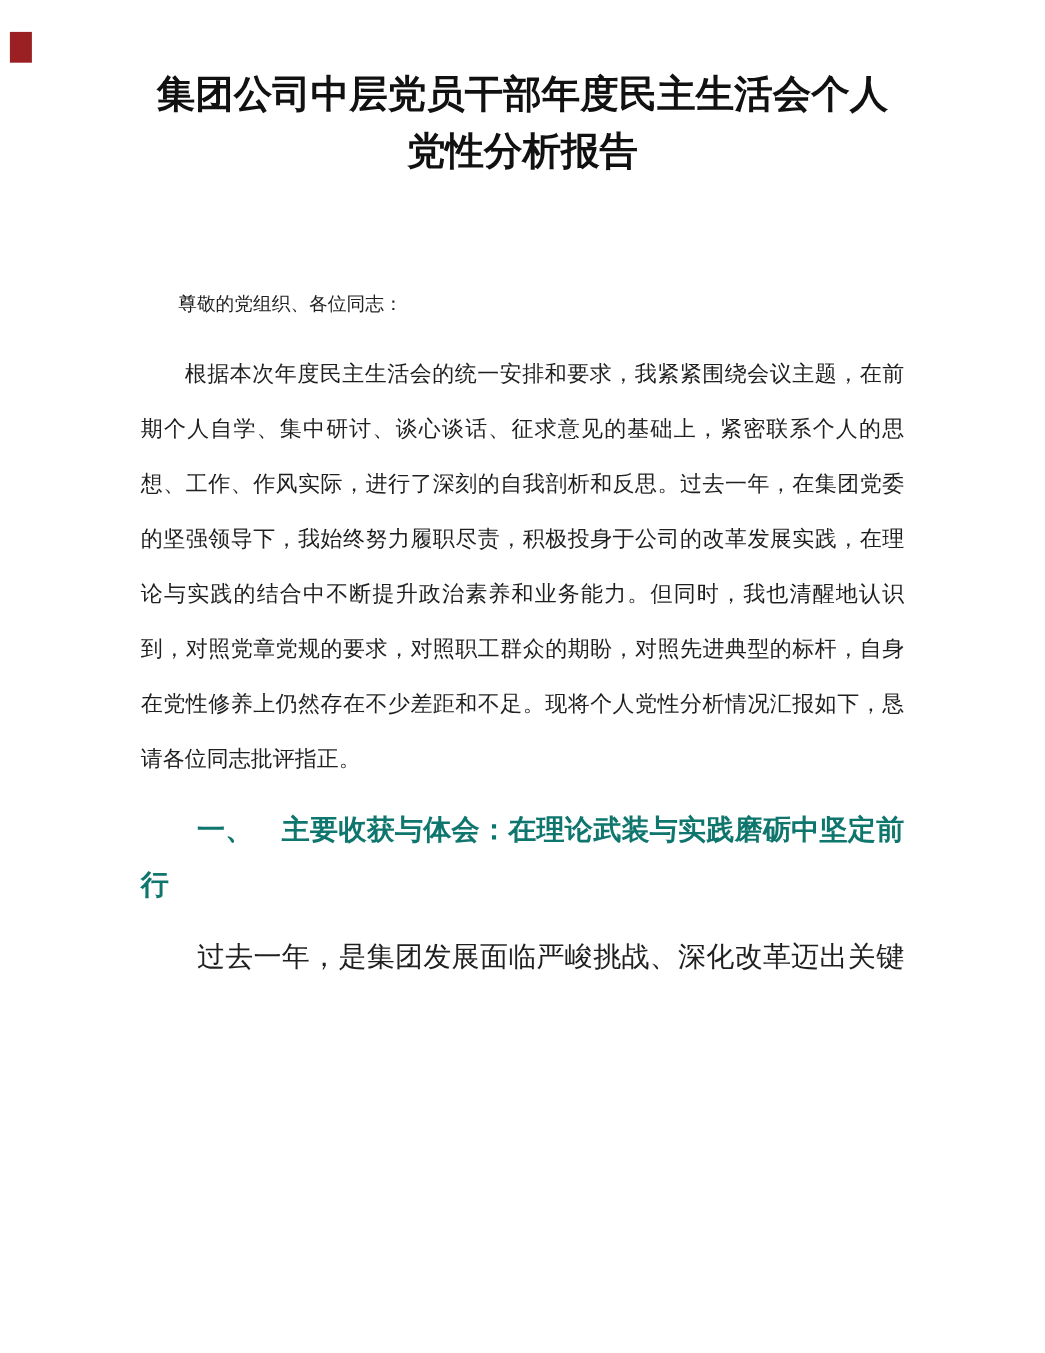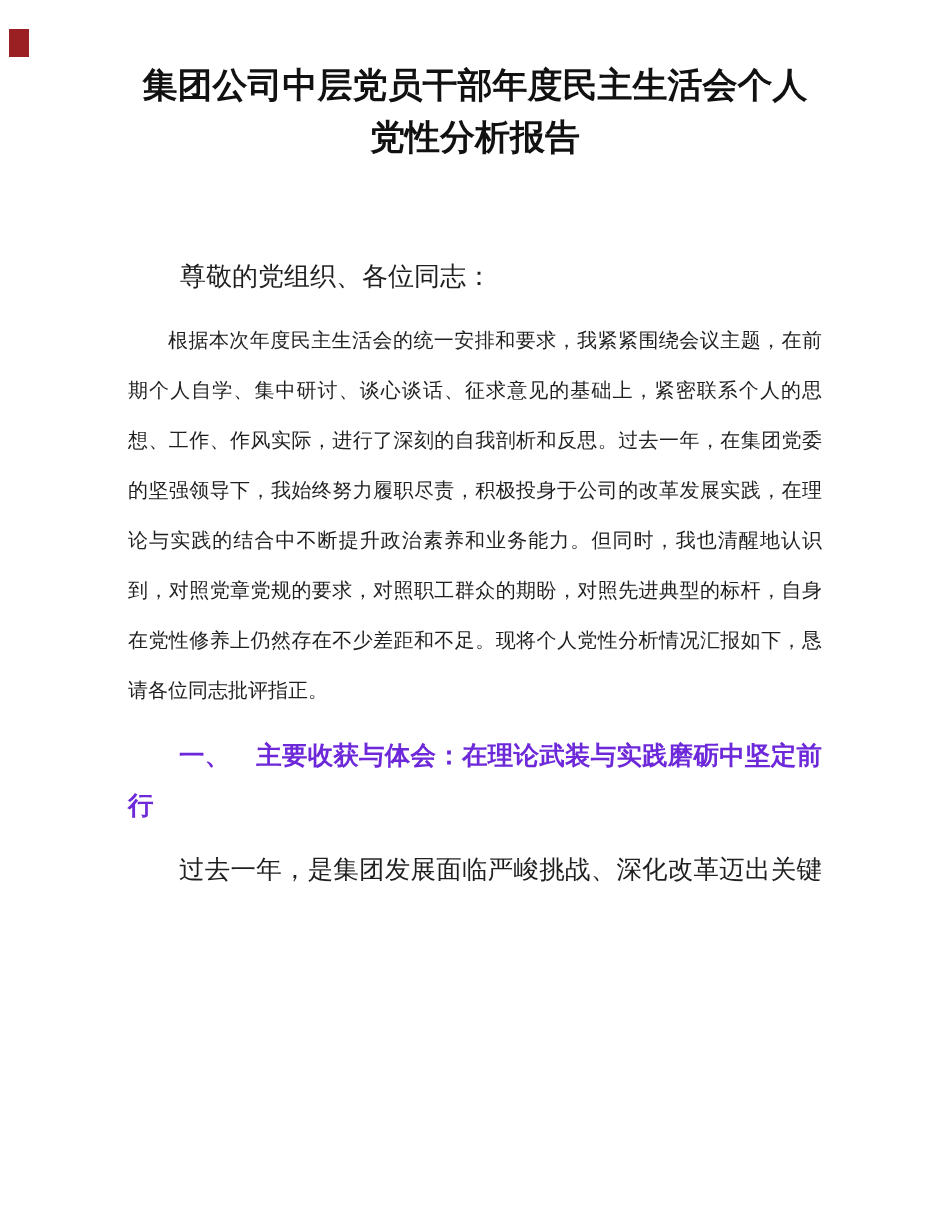--- a/index.html
+++ b/index.html
@@ -29,40 +29,40 @@
   .doc-title {
     font-size: 35px;
     line-height: 52px;
     font-weight: bold;
     text-align: center;
     color: #111111;
     letter-spacing: 0;
   }
   .salutation {
     margin-top: 88px;
-    font-size: 26px;
+    font-size: 17px;
     line-height: 50px;
     text-indent: 2em;
   }
   .body-para {
     margin-top: 13px;
     font-size: 20px;
     line-height: 50px;
     text-indent: 2em;
     text-align: justify;
   }
   .section-heading {
     margin-top: 15px;
     font-family: "Liberation Sans", "DejaVu Sans", sans-serif;
     font-weight: 700;
     font-size: 25.5px;
     line-height: 50px;
     text-indent: 2em;
     text-align: justify;
-    color: #6d28d9;
+    color: #0f766e;
   }
   .section-para {
     margin-top: 15px;
     font-size: 25.5px;
     line-height: 50px;
     text-indent: 2em;
     text-align: justify;
   }
 </style>
 </head>

